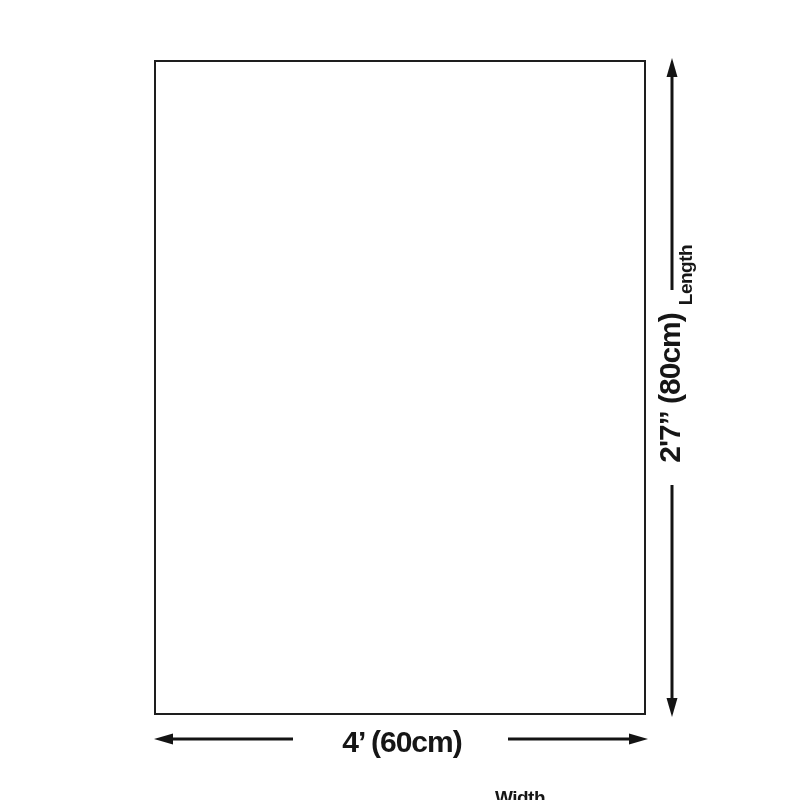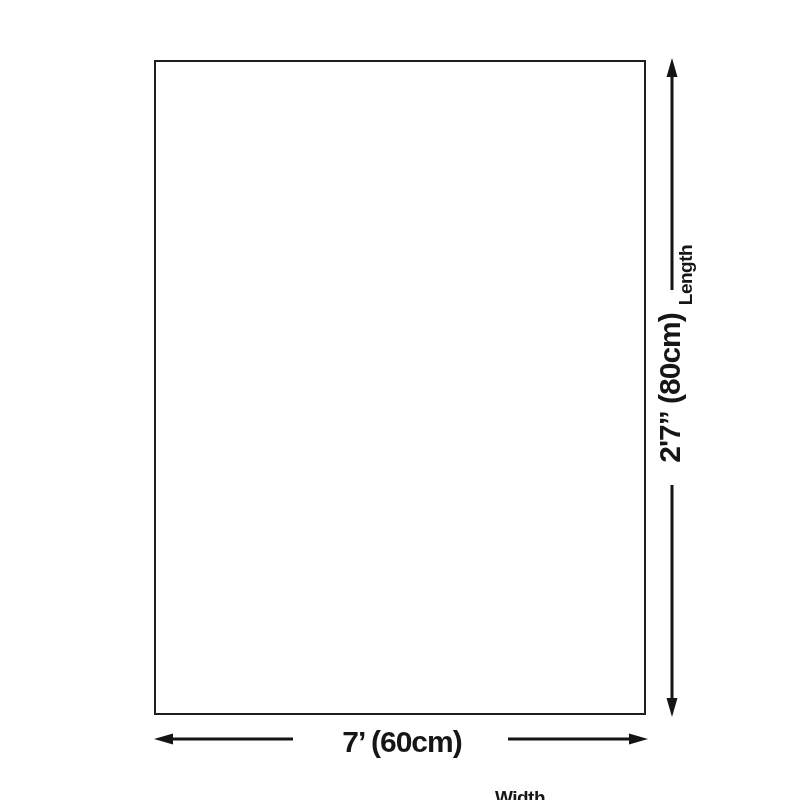--- a/index.html
+++ b/index.html
@@ -103,17 +103,17 @@
       <line x1="171" y1="739" x2="293" y2="739"></line>
       <line x1="508" y1="739" x2="630" y2="739"></line>
       <polygon points="648,739 629,733.5 629,744.5"></polygon>
     </g>
   </svg>
 
   <div class="dim-value dim-length">2'7” (80cm)</div>
 
   <div class="dim-label dim-length-label">Length</div>
 
-  <div class="dim-value dim-width">7’ (60cm)</div>
+  <div class="dim-value dim-width">4’ (60cm)</div>
 
   <div class="dim-label dim-width-label">Width</div>
 
 </div>
 
 </body></html>

